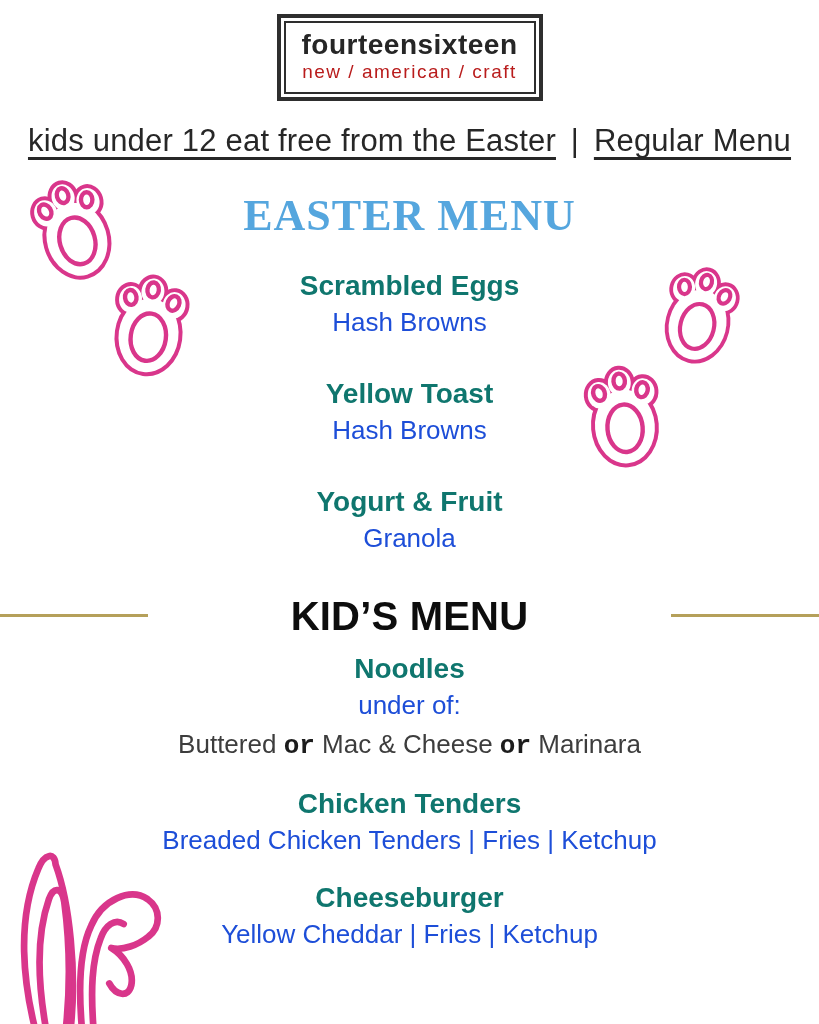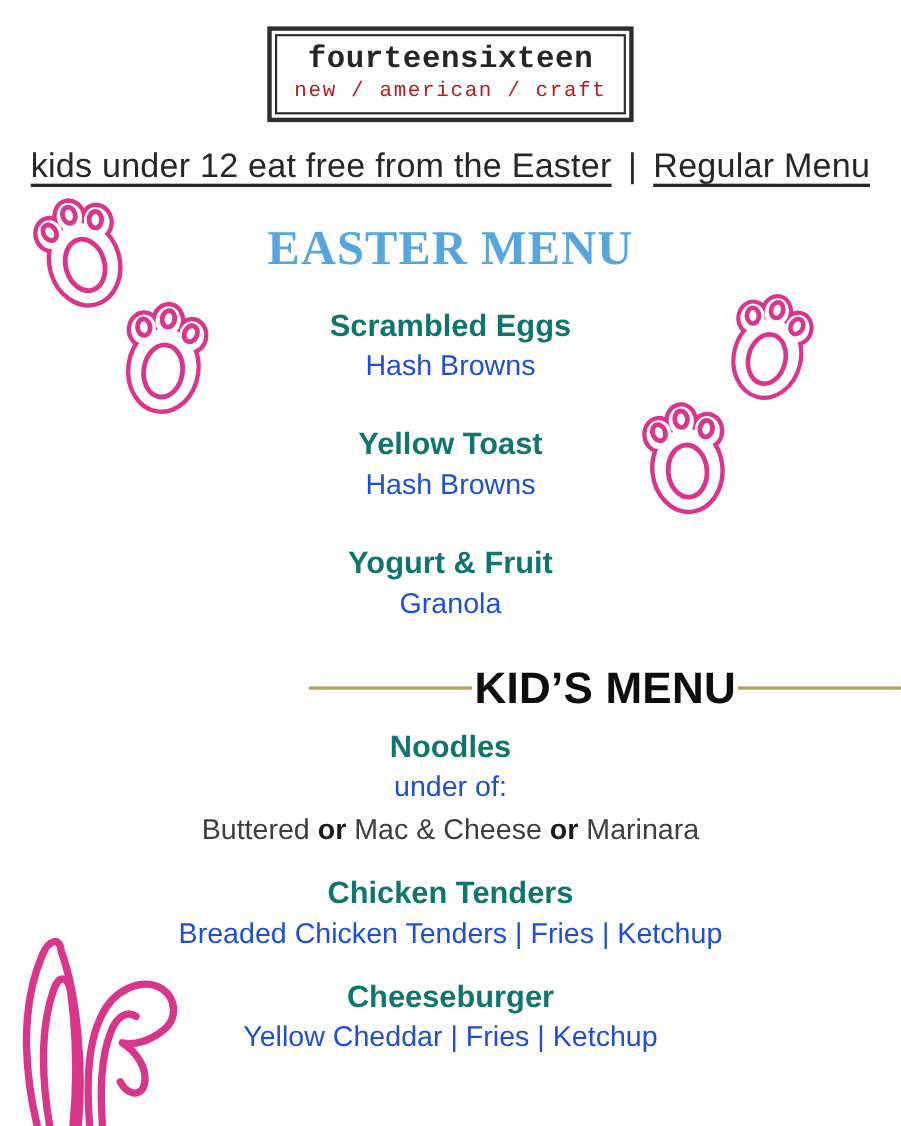--- a/index.html
+++ b/index.html
@@ -1,43 +1,43 @@
 <!DOCTYPE html>
 <html><head>
 <meta charset="utf-8">
 <style>
   html,body{margin:0;padding:0;background:#ffffff;}
   .page{
     position:relative;width:819px;height:1024px;overflow:hidden;background:#fff;
     font-family:"Liberation Sans", sans-serif;text-align:center;color:#111;
   }
   
-  .logo-wrap{padding-top:24px;display:flex;justify-content:center;font-family:Liberation Mono, monospace;}
+  .logo-wrap{padding-top:14px;display:flex;justify-content:center;}
   .logo-outer{border:4px solid #2e2e2e;padding:3px;background:#fff;}
   .logo-inner{border:2px solid #2e2e2e;padding:7px 16px 9px;}
   .logo-name{font-size:28px;font-weight:700;letter-spacing:.5px;color:#262626;line-height:1.05;}
   .logo-tagline{font-size:19px;letter-spacing:1.5px;color:#b91c1c;margin-top:2px;}
   
   .promo{margin-top:22px;font-size:31px;font-weight:400;color:#272727;letter-spacing:.2px;white-space:nowrap;}
   .promo .u{text-decoration:underline;text-decoration-thickness:2.5px;text-underline-offset:6px;}
   .promo .sep{padding:0 6px;}
   
   .easter-title{
     margin-top:34px;font-family:"Liberation Serif", serif;font-size:44px;font-weight:700;
     letter-spacing:1px;line-height:1.05;
   }
   .easter-items{margin-top:30px;}
   .menu-item{margin-bottom:40px;}
   .menu-item.kids{margin-bottom:26px;}
   .item-name{font-size:28px;font-weight:700;color:#0f766e;line-height:1.15;}
   .item-side{font-size:26px;font-weight:400;color:#1d4ed8;line-height:1.15;margin-top:6px;}
   .item-options{font-size:26px;color:#3d3d3d;margin-top:9px;line-height:1.15;}
-  .item-options .b{font-weight:700;color:#1c1c1c;}
+  .item-options .b{font-weight:700;color:#1c1c1c;font-family:Liberation Mono, monospace;}
   
-  .kids-title-row{margin-top:22px;display:flex;align-items:center;justify-content:flex-end;}
+  .kids-title-row{margin-top:22px;display:flex;align-items:center;justify-content:space-between;}
   .divider-line{width:148px;height:3px;background:#b5a05a;flex:none;}
   .kids-title{font-size:40px;font-weight:700;letter-spacing:.2px;color:#0d0d0d;padding:0 2px;line-height:1.1;}
   .kids-items{margin-top:15px;}
   
   .deco{position:absolute;color:#d9368b;pointer-events:none;}
   .paw1{left:30px;top:176px;width:88px;height:106px;transform:rotate(-16deg);}
   .paw2{left:106px;top:270px;width:88px;height:110px;transform:rotate(8deg);}
   .paw3{left:658px;top:264px;width:84px;height:102px;transform:rotate(14deg);}
   .paw4{left:580px;top:362px;width:88px;height:108px;transform:rotate(-5deg);}
   .ears{left:2px;top:836px;width:182px;height:200px;}

